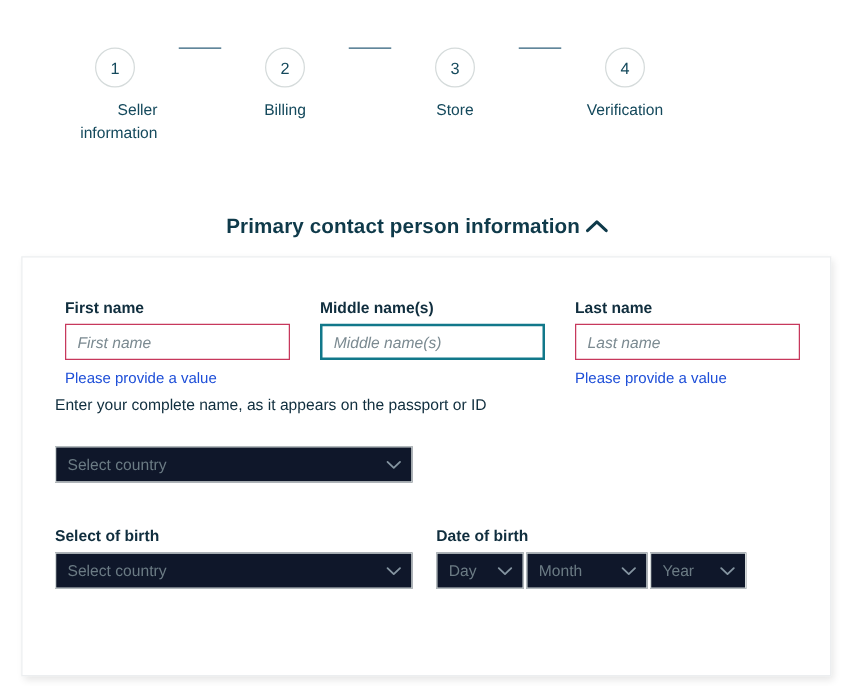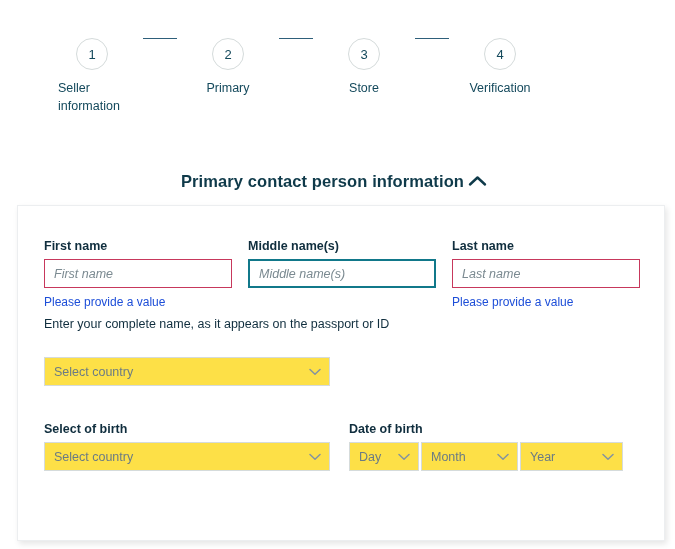--- a/index.html
+++ b/index.html
@@ -44,21 +44,21 @@
     align-items: center;
     justify-content: center;
     font-size: 13px;
     color: #14495c;
     line-height: 1;
   }
   .step-label {
     margin-top: 9px;
     font-size: 12.5px;
     color: #14495c;
-    text-align: left;
+    text-align: right;
     line-height: 1.45;
     max-width: 68px;
   }
   .step-connector {
     width: 34px;
     height: 1px;
     background: #2e5f7a;
     margin-top: 16px;
     flex: 0 0 auto;
   }
@@ -140,39 +140,39 @@
   }
 
   .names-row {
     position: absolute;
     left: 26px;
     top: 33px;
     width: 596px;
     display: flex;
     gap: 16px;
   }
-  .name-col { width: 188px; }
+  .name-col { width: 188px; margin-left: 8px; }
 
   .helper-text {
     position: absolute;
     left: 26px;
     top: 111px;
     font-size: 12.5px;
     color: #102e3e;
   }
 
   
   .select-wrap {
     position: relative;
     display: inline-block;
   }
   .sel {
     height: 29px;
     border: 1px solid #d5dbdb;
-    background: #fde047;
+    background: #0f172a;
     font-size: 12.5px;
     font-family: "Liberation Sans", sans-serif;
     color: #6b7b84;
     padding: 0 26px 0 9px;
     appearance: none;
     -webkit-appearance: none;
     outline: none;
     border-radius: 0;
     cursor: pointer;
     width: 100%;
@@ -200,42 +200,42 @@
   }
   .dob-block {
     position: absolute;
     left: 331px;
     top: 216px;
   }
   .dob-row { display: flex; }
   .dob-row .select-wrap + .select-wrap { margin-left: 2px; }
   .dob-day  { width: 70px; }
   .dob-month{ width: 97px; text-decoration: underline; }
-  .dob-year { width: 103px; }
+  .dob-year { width: 77px; }
 </style>
 </head>
 <body>
 
 <div class="page">
 
   <div class="stepper">
     <div class="step">
       <div class="step-circle">
         <span>1</span>
       </div>
       <div class="step-label">Seller information</div>
     </div>
 
     <div class="step-connector step-gap-1"></div>
 
     <div class="step">
       <div class="step-circle">
         <span>2</span>
       </div>
-      <div class="step-label">Primary</div>
+      <div class="step-label">Billing</div>
     </div>
 
     <div class="step-connector step-gap-1"></div>
 
     <div class="step">
       <div class="step-circle">
         <span>3</span>
       </div>
       <div class="step-label">Store</div>
     </div>

